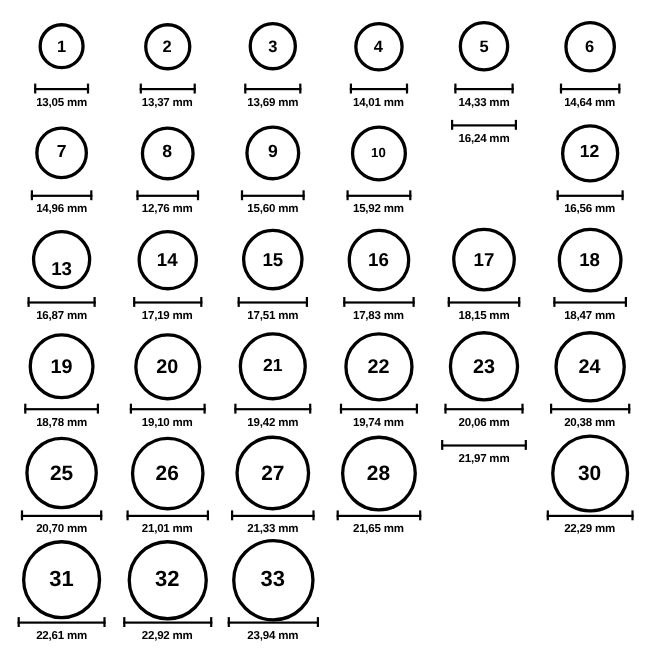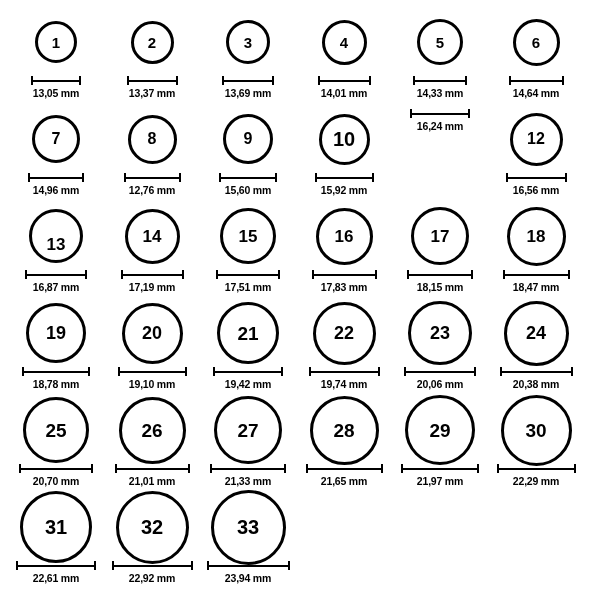--- a/index.html
+++ b/index.html
@@ -212,21 +212,21 @@
         <div class="ring-measure" style="width: 58px;">
           <div class="bar"></div>
           <div class="tick left"></div>
           <div class="tick right"></div>
         </div>
         <div class="ring-label">15,60 mm</div>
       </div>
       <div class="ring-cell">
         <div class="ring-circle-wrap">
           <div class="ring-circle" style="width: 51px; height: 51px;">
-            <span class="ring-number" style="font-size: 20px;">10</span>
+            <span class="ring-number" style="font-size: 12px;">10</span>
           </div>
         </div>
         <div class="ring-measure" style="width: 59px;">
           <div class="bar"></div>
           <div class="tick left"></div>
           <div class="tick right"></div>
         </div>
         <div class="ring-label">15,92 mm</div>
       </div>
       <div class="ring-cell">
@@ -354,21 +354,21 @@
         <div class="ring-measure" style="width: 69px;">
           <div class="bar"></div>
           <div class="tick left"></div>
           <div class="tick right"></div>
         </div>
         <div class="ring-label">19,10 mm</div>
       </div>
       <div class="ring-cell">
         <div class="ring-circle-wrap">
           <div class="ring-circle" style="width: 62px; height: 62px;">
-            <span class="ring-number" style="font-size: 19px;">21</span>
+            <span class="ring-number" style="font-size: 16px;">21</span>
           </div>
         </div>
         <div class="ring-measure" style="width: 70px;">
           <div class="bar"></div>
           <div class="tick left"></div>
           <div class="tick right"></div>
         </div>
         <div class="ring-label">19,42 mm</div>
       </div>
       <div class="ring-cell">
@@ -458,25 +458,20 @@
           </div>
         </div>
         <div class="ring-measure" style="width: 77px;">
           <div class="bar"></div>
           <div class="tick left"></div>
           <div class="tick right"></div>
         </div>
         <div class="ring-label">21,65 mm</div>
       </div>
       <div class="ring-cell">
-        <div class="ring-circle-wrap">
-          <div class="ring-circle" style="width: 70px; height: 70px;">
-            <span class="ring-number" style="font-size: 19px;">29</span>
-          </div>
-        </div>
         <div class="ring-measure" style="width: 78px;">
           <div class="bar"></div>
           <div class="tick left"></div>
           <div class="tick right"></div>
         </div>
         <div class="ring-label">21,97 mm</div>
       </div>
       <div class="ring-cell">
         <div class="ring-circle-wrap">
           <div class="ring-circle" style="width: 71px; height: 71px;">

